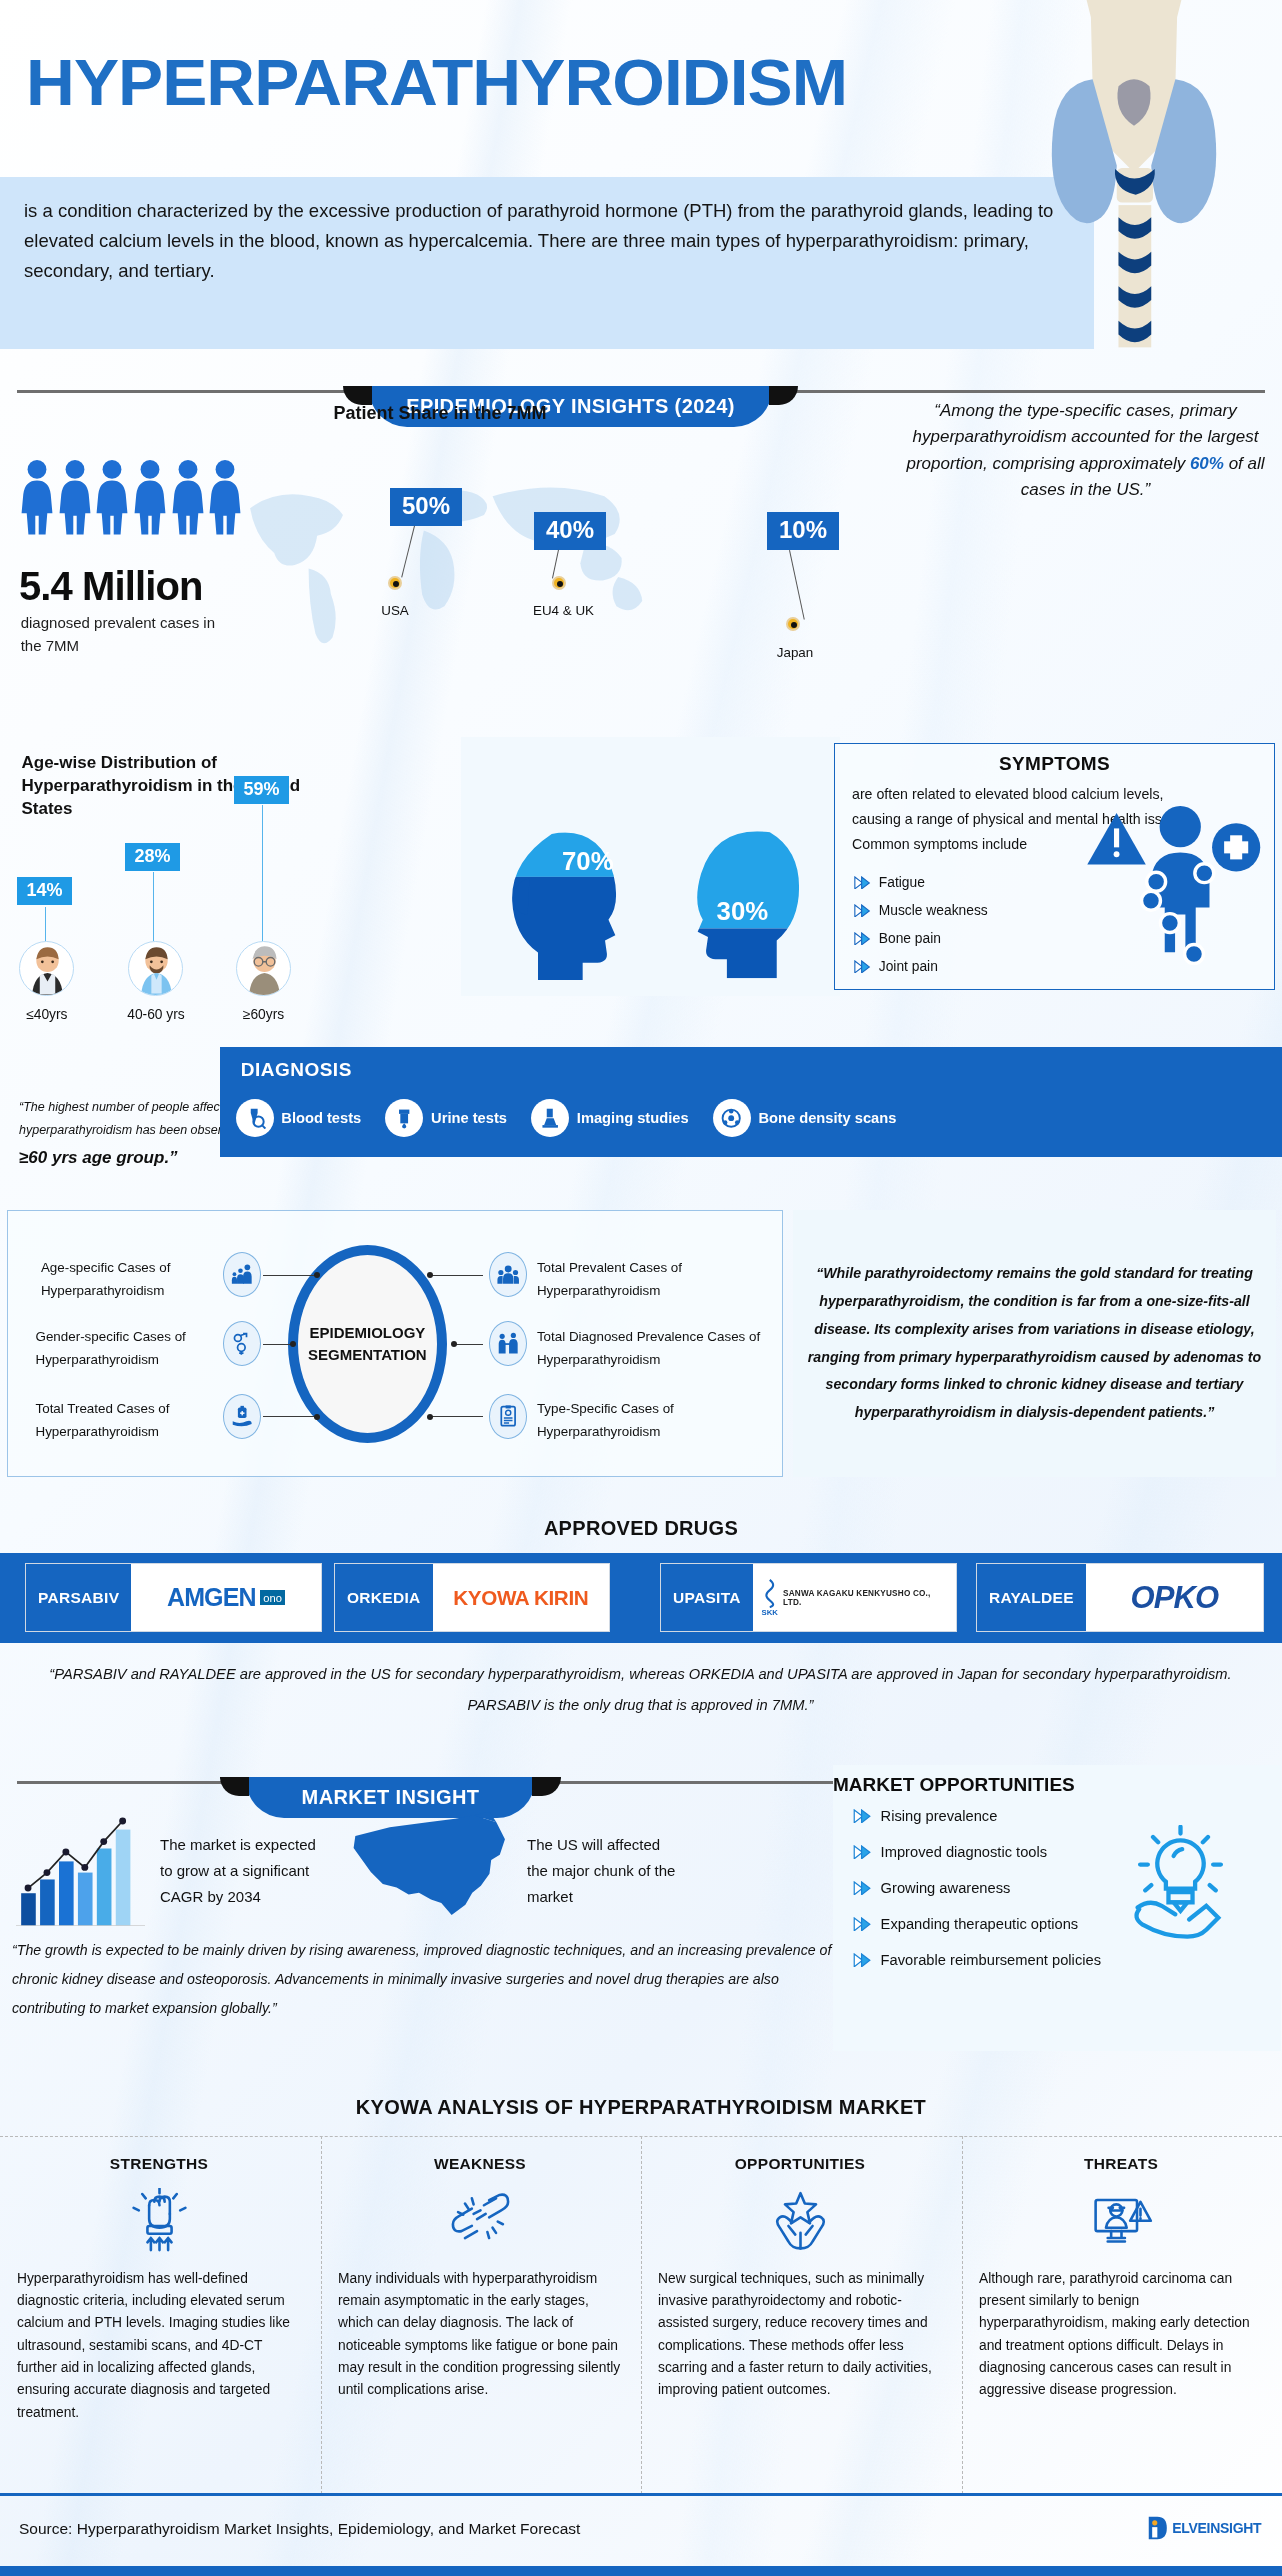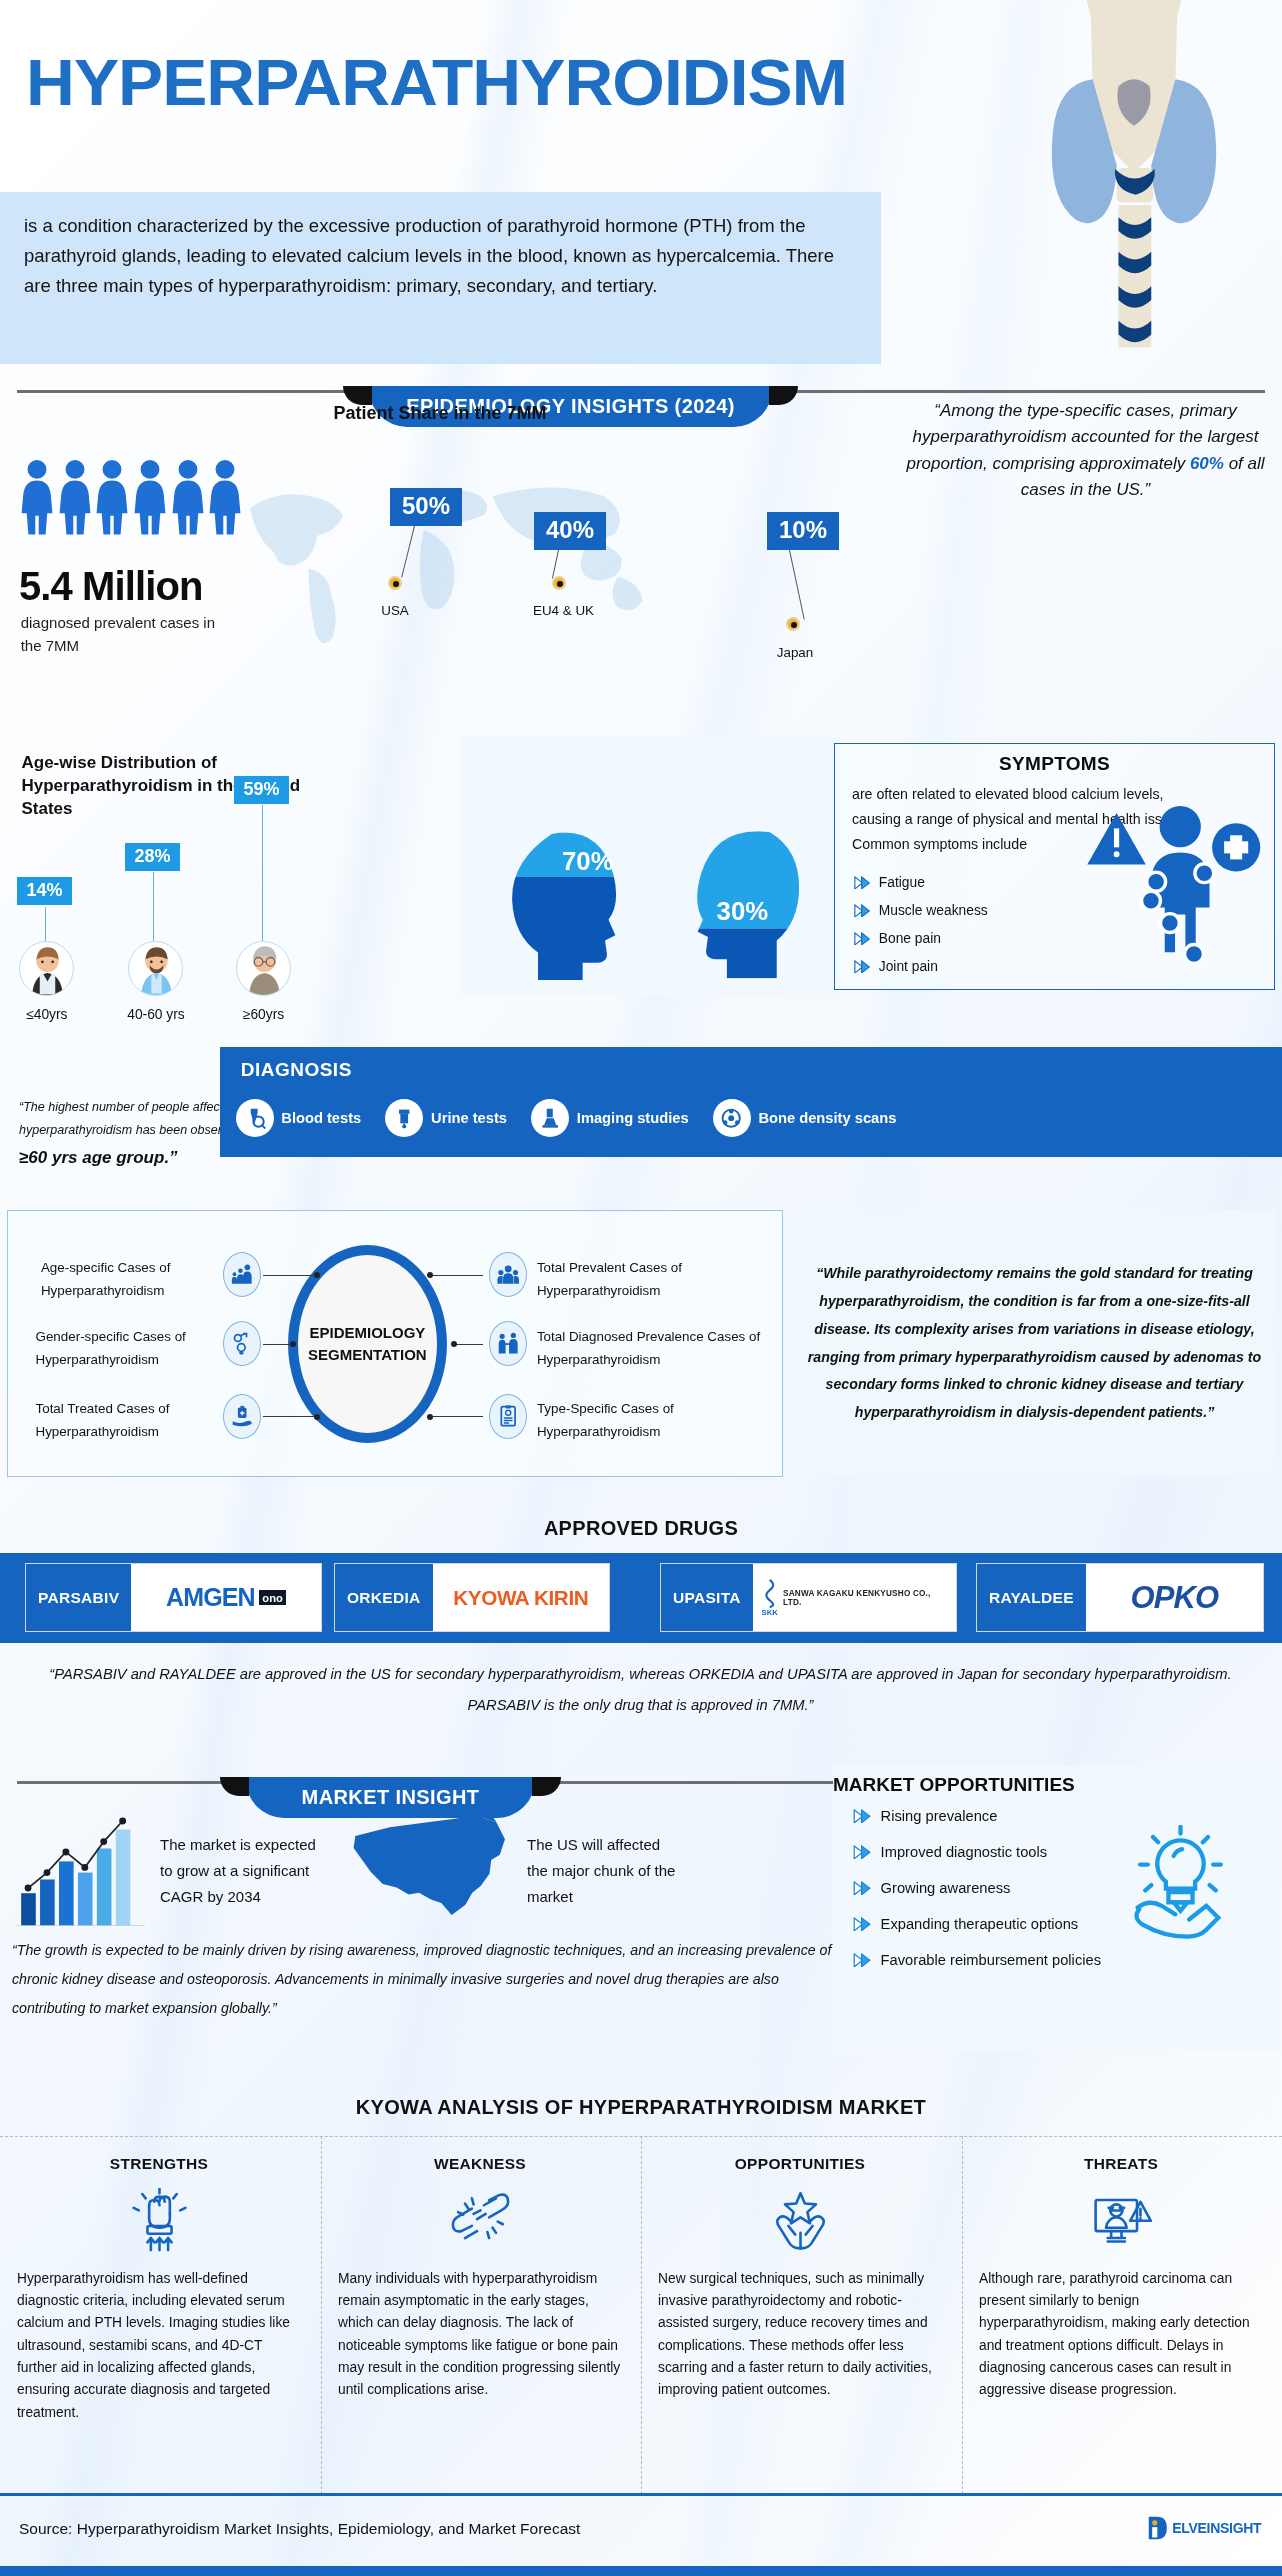--- a/index.html
+++ b/index.html
@@ -17,21 +17,21 @@
       linear-gradient(100deg, rgba(255,255,255,0) 28%, rgba(222,236,250,.85) 30%, rgba(255,255,255,0) 33%),
       linear-gradient(103deg, rgba(255,255,255,0) 45%, rgba(226,239,252,.8) 47%, rgba(255,255,255,0) 51%),
       linear-gradient(97deg, rgba(255,255,255,0) 62%, rgba(231,242,253,.85) 64%, rgba(255,255,255,0) 68%),
       linear-gradient(106deg, rgba(255,255,255,0) 76%, rgba(224,238,251,.7) 78%, rgba(255,255,255,0) 82%);
   }
   
   .hdr { position:absolute; left:0; top:0; width:1282px; height:362px; }
   .title { position:absolute; left:26px; top:45px; font-size:65px; font-weight:800;
     letter-spacing:-0.9px; color:#1f6fc4; font-family:"Liberation Sans", sans-serif;
     transform: scaleX(1.04); transform-origin:left center; }
-  .introbar { position:absolute; left:0; top:192px; width:881px; height:172px;
+  .introbar { position:absolute; left:0; top:177px; width:1094px; height:172px;
     background:#cfe5fa; padding:19px 26px 0 24px; }
   .introbar p { font-size:18.5px; line-height:1.62; color:#141414; }
   .thy { position:absolute; right:53px; top:0px; width:190px; height:362px; }
 
   
   .rule { position:absolute; height:3.4px; background:#6f6f6f; }
   .banner { position:absolute; background:#1565c0; color:#fff; font-weight:700;
     font-size:20px; letter-spacing:0.4px; text-align:center;
     border-radius:0 0 38px 38px; display:flex; align-items:center; justify-content:center; }
   .banner .ear { position:absolute; top:0; width:29px; height:19px; background:#111; }
@@ -525,21 +525,21 @@
   <div class="quoteC">
     <p>“While parathyroidectomy remains the gold standard for treating hyperparathyroidism, the condition is far from a one-size-fits-all disease. Its complexity arises from variations in disease etiology, ranging from primary hyperparathyroidism caused by adenomas to secondary forms linked to chronic kidney disease and tertiary hyperparathyroidism in dialysis-dependent patients.”</p>
   </div>
 
   <div class="drugsTitle">APPROVED DRUGS</div>
   <div class="drugsBar">
     <div class="drugCard" style="left:25px; width:297px;">
       <span class="drugName">PARSABIV</span>
       <span class="drugLogo">
         <span style="font-size:25px;font-weight:800;color:#1565c0;letter-spacing:-0.9px;">AMGEN</span>
-        <span style="display:inline-block;background:#0f172a;color:#fff;font-size:11.2px;font-weight:700;padding:1.7px 3.4px;margin-left:4.3px;">ono</span>
+        <span style="display:inline-block;background:#0369a1;color:#fff;font-size:11.2px;font-weight:400;padding:1.7px 3.4px;margin-left:4.3px;">ono</span>
       </span>
     </div>
     <div class="drugCard" style="left:334px; width:276px;">
       <span class="drugName">ORKEDIA</span>
       <span class="drugLogo">
         <span style="font-size:20.7px;font-weight:800;color:#ef5a1e;letter-spacing:-0.4px;">KYOWA KIRIN</span>
       </span>
     </div>
     <div class="drugCard" style="left:660px; width:297px;">
       <span class="drugName">UPASITA</span>

